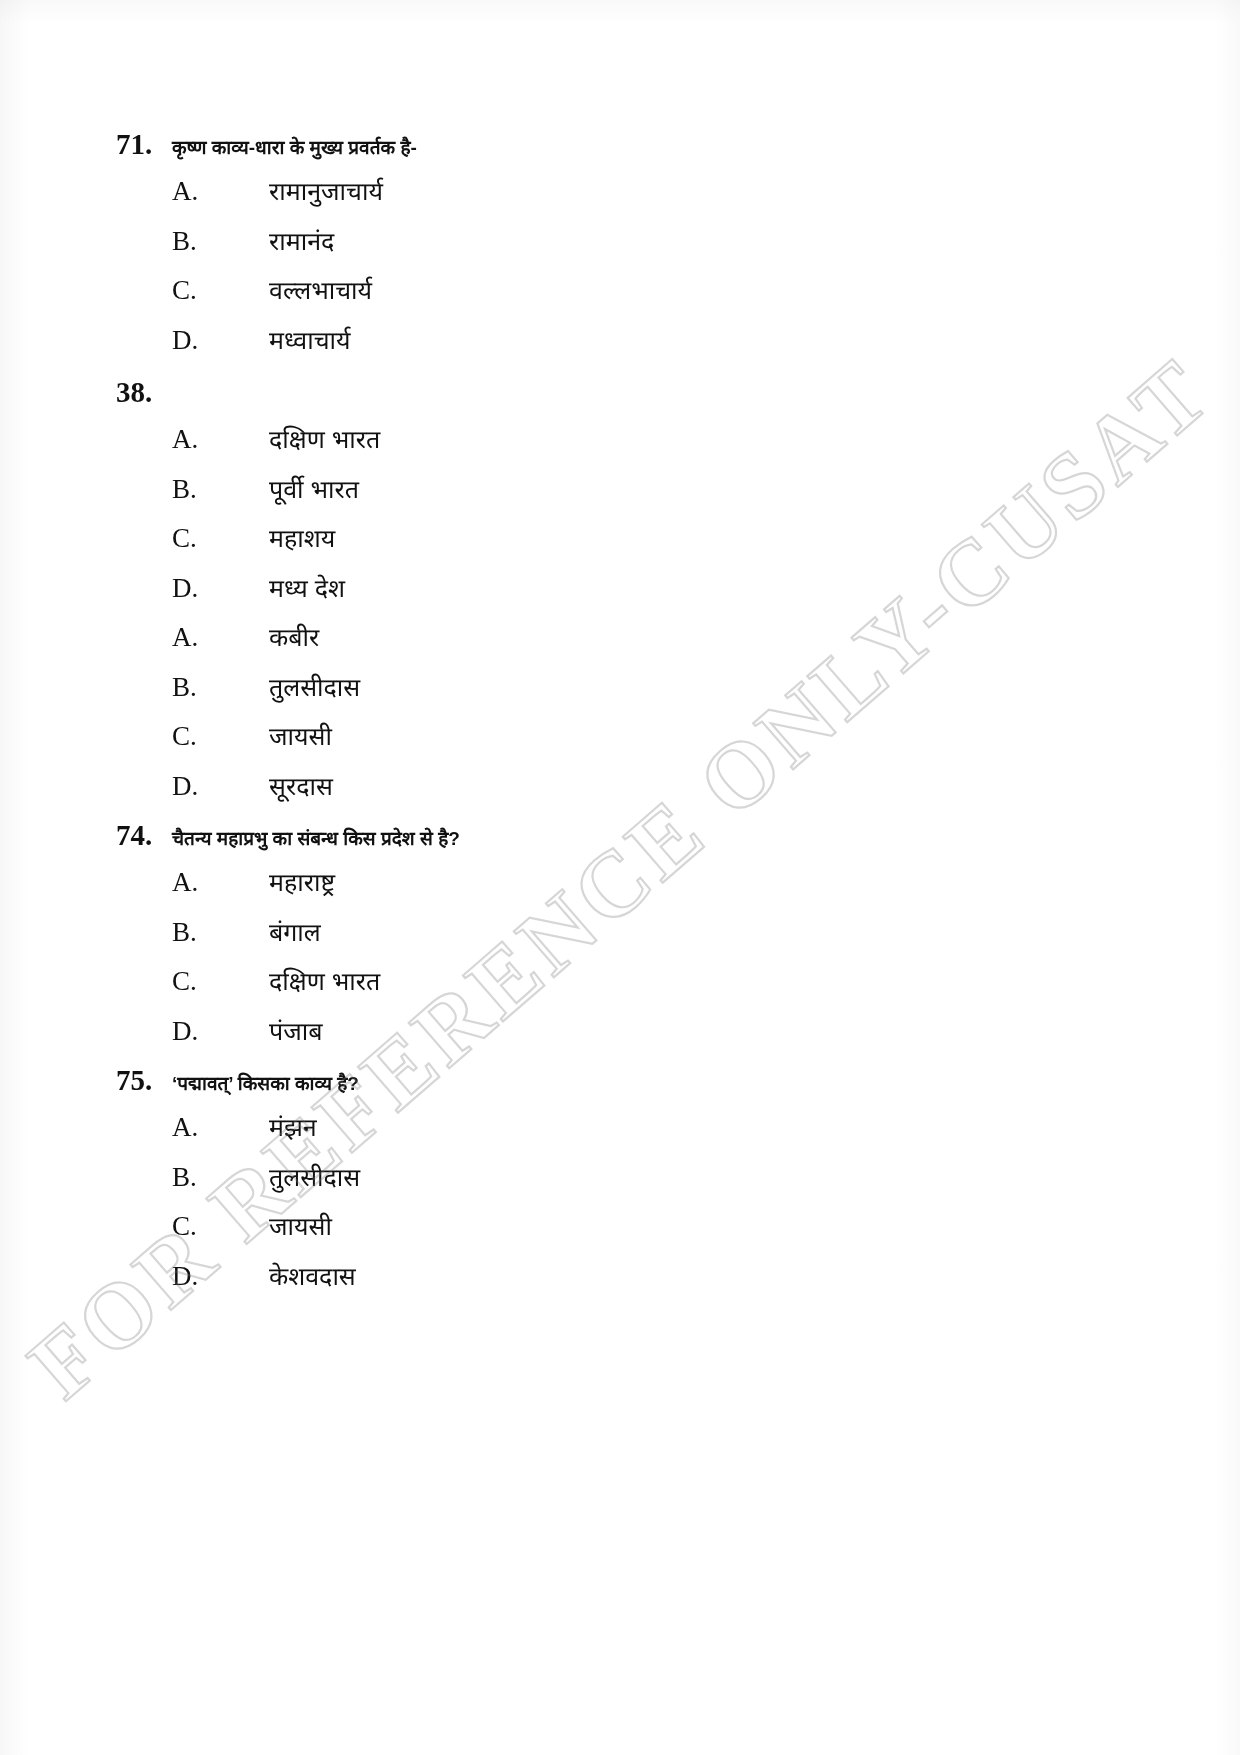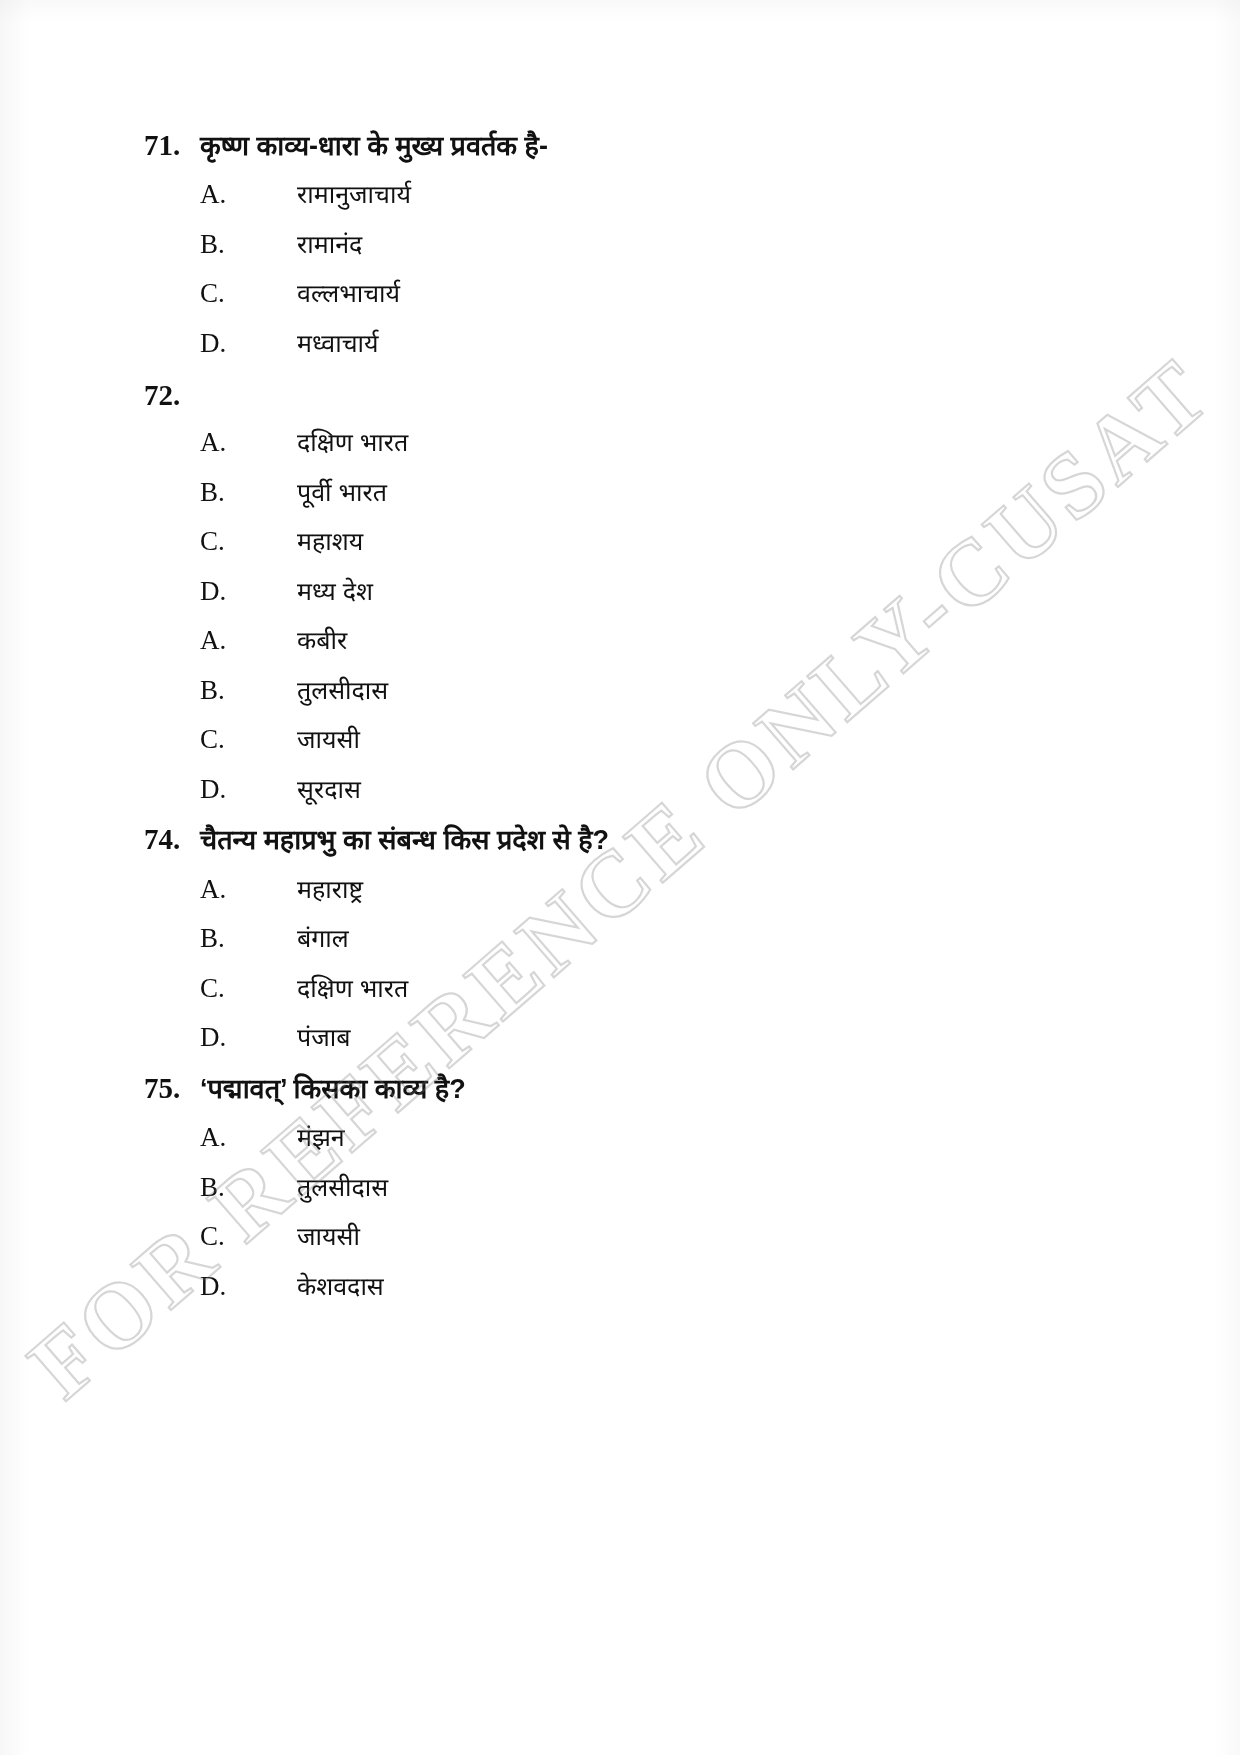--- a/index.html
+++ b/index.html
@@ -46,21 +46,21 @@
     color: transparent;
     -webkit-text-stroke: 2.2px rgba(120,120,120,0.30);
     white-space: nowrap;
     user-select: none;
     pointer-events: none;
     z-index: 3;
   }
 
   .content {
     position: absolute;
-    left: 144px;
+    left: 116px;
     top: 128px;
     width: 980px;
     z-index: 2;
   }
 
   .question-block {
     margin-bottom: 16px;
   }
 
   .q-line {
@@ -71,21 +71,21 @@
 
   .q-num {
     width: 56px;
     flex: 0 0 56px;
     font-size: 29px;
     font-weight: bold;
     font-family: "Liberation Serif", serif;
   }
 
   .q-text {
-    font-size: 27px;
+    font-size: 19px;
     font-weight: bold;
     font-family: "Liberation Sans", sans-serif;
     line-height: 1.35;
     text-align: center;
   }
 
   .option-line {
     display: flex;
     align-items: baseline;
     margin: 0 0 17px 0;
@@ -135,21 +135,21 @@
         <span class="opt-text">वल्लभाचार्य</span>
       </div>
       <div class="option-line">
         <span class="opt-letter">D.</span>
         <span class="opt-text">मध्वाचार्य</span>
       </div>
     </div>
 
     <div class="question-block">
       <div class="q-line">
-        <span class="q-num">72.</span>
+        <span class="q-num">38.</span>
       </div>
       <div class="option-line">
         <span class="opt-letter">A.</span>
         <span class="opt-text">दक्षिण भारत</span>
       </div>
       <div class="option-line">
         <span class="opt-letter">B.</span>
         <span class="opt-text">पूर्वी भारत</span>
       </div>
       <div class="option-line">

